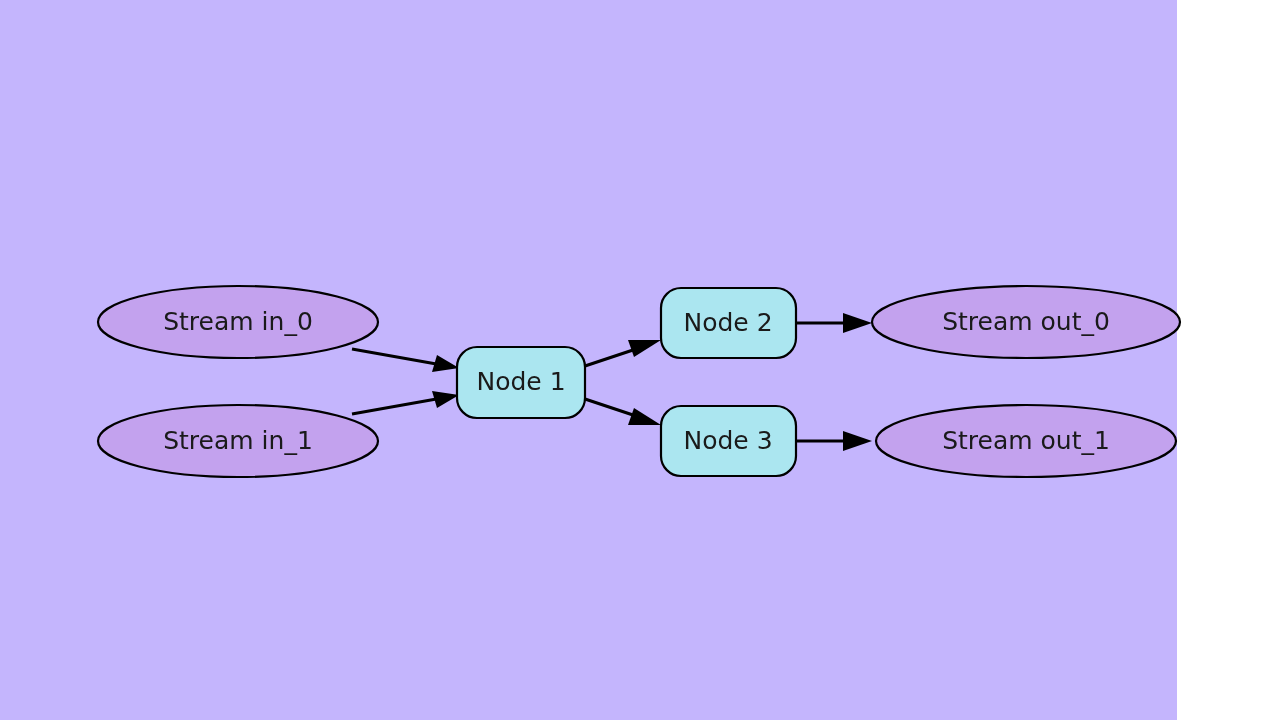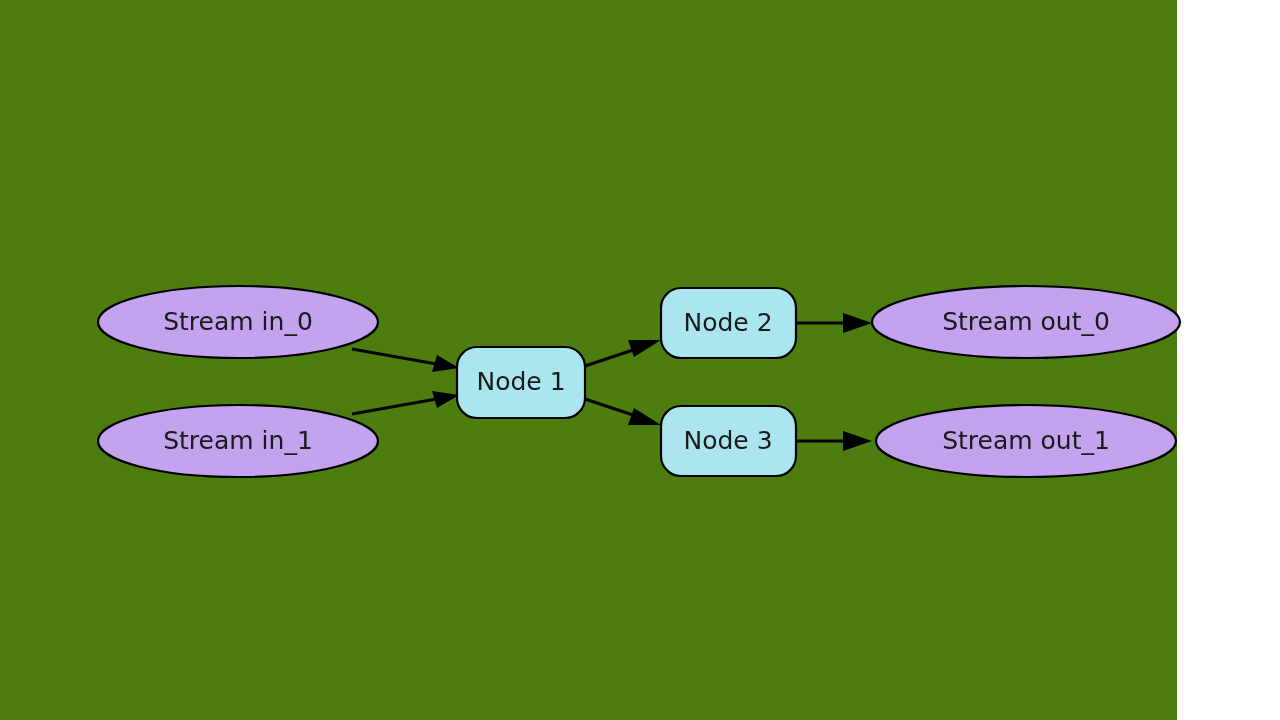--- a/index.html
+++ b/index.html
@@ -10,21 +10,21 @@
   body {
     width: 1280px;
     height: 720px;
     overflow: hidden;
     font-family: "DejaVu Sans", sans-serif;
   }
   #diagram-canvas {
     position: relative;
     width: 1177px;
     height: 720px;
-    background: #4d7c0f;
+    background: #c4b5fd;
   }
   #graph-svg {
     position: absolute;
     top: 0;
     left: 0;
     width: 1280px;
     height: 720px;
   }
   .node-shape {
     stroke: #000000;

